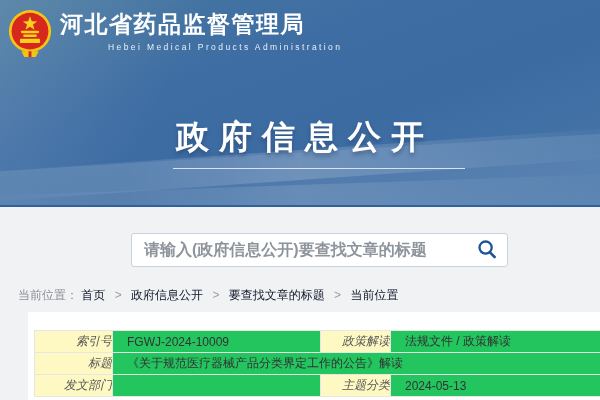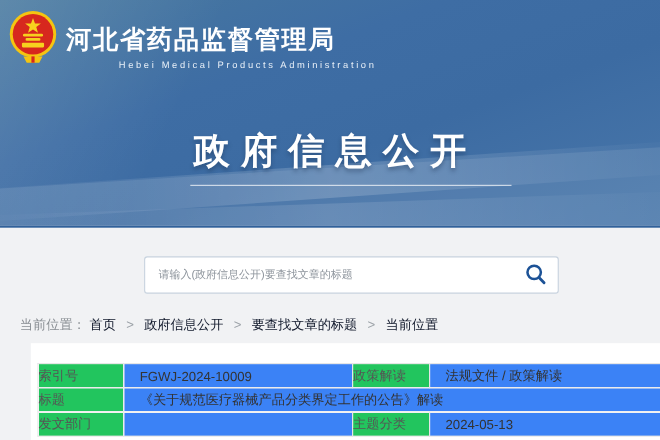--- a/index.html
+++ b/index.html
@@ -34,21 +34,21 @@
   }
   .streak {
     position:absolute; left:-40px; right:-40px; height:30px;
     background:linear-gradient(to right, rgba(255,255,255,0), rgba(255,255,255,0.18), rgba(255,255,255,0));
     transform:rotate(-4deg);
     pointer-events:none;
   }
   .streak.s1 { top:150px; }
   .streak.s2 { top:185px; transform:rotate(-2deg); opacity:.7; }
 
-  .site-header { position:absolute; top:9px; left:7px; display:flex; align-items:flex-end; z-index:2; }
+  .site-header { position:absolute; top:9px; left:7px; display:flex; align-items:flex-start; z-index:2; }
   .emblem { width:46px; height:50px; flex:0 0 auto; }
   .site-names { margin-left:7px; color:#fff; }
   .site-name-cn { font-size:23px; font-weight:bold; letter-spacing:1.5px; line-height:30px; }
   .site-name-en { font-size:8.5px; letter-spacing:2.4px; color:#e9f0f8; margin-top:3px;margin-left:48px; }
 
   .banner-title {
     position:absolute; top:115px; left:0; width:100%;
     text-align:center;
     color:#ffffff; font-size:33px; font-weight:bold;
     letter-spacing:10px; padding-left:10px;
@@ -64,22 +64,23 @@
   
   .search-row { padding-top:26px; }
   .search-box {
     width:377px; height:34px; margin-left:131px;
     background:#ffffff;
     border:1px solid #c7d2de; border-radius:3px;
     display:flex; align-items:center;
   }
   .search-input {
     flex:1; height:100%; border:none; outline:none; background:transparent;
-    font-size:10px; color:#ec4899; padding:0 6px 0 12px;
+    font-size:16px; color:#ec4899; padding:0 6px 0 12px;
     font-family:"Liberation Sans", sans-serif;
+    font-weight:bold;
   }
   .search-input::placeholder { color:#8d949c; opacity:1; }
   .search-btn {
     width:40px; height:100%; border:none; background:transparent; cursor:pointer;
     display:flex; align-items:center; justify-content:center;
   }
 
   
   .breadcrumb { margin:20px 0 0 18px; font-size:12px; color:#8a8f94; }
   .breadcrumb a { color:#0f172a; text-decoration:none; }
@@ -91,22 +92,22 @@
     width:640px; height:120px;
     background:#ffffff;
     padding:18px 0 0 6px;
   }
   table.doc-table { border-collapse:collapse; table-layout:fixed; width:600px; }
   .doc-table td {
     border:1px solid #e6e6e6;
     height:22px; font-size:12px; vertical-align:middle;
     white-space:nowrap; overflow:hidden;
   }
-  .doc-table td.lbl { background:#22c55e; color:#555; text-align:left; }
-  .doc-table td.val { color:#333; padding-left:14px; background:#3b82f6; }
+  .doc-table td.lbl { background:#fef9c3; color:#555; text-align:right;font-style:italic; }
+  .doc-table td.val { color:#333; padding-left:14px; background:#22c55e; }
 </style>
 </head>
 <body>
 
 <div class="banner">
   <div class="streak s1"></div>
   <div class="streak s2"></div>
 
   <div class="site-header">
     <span>

